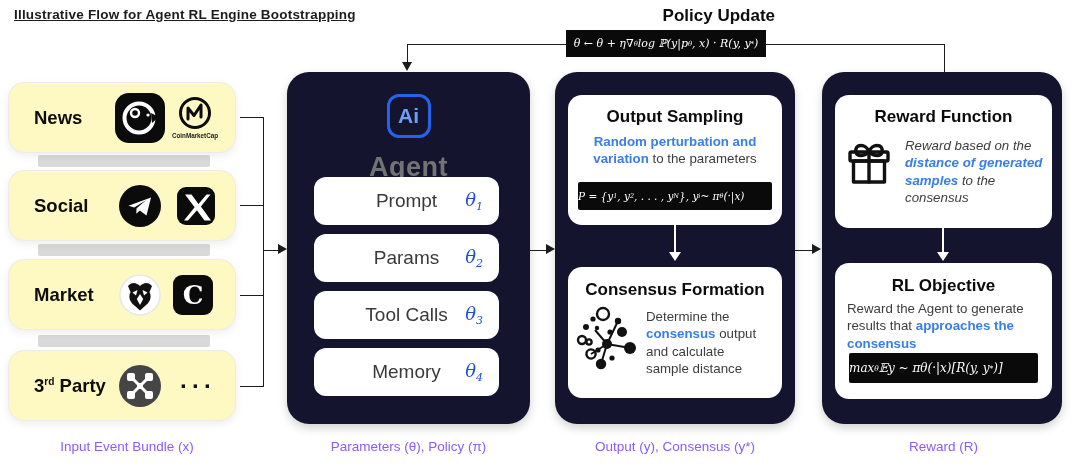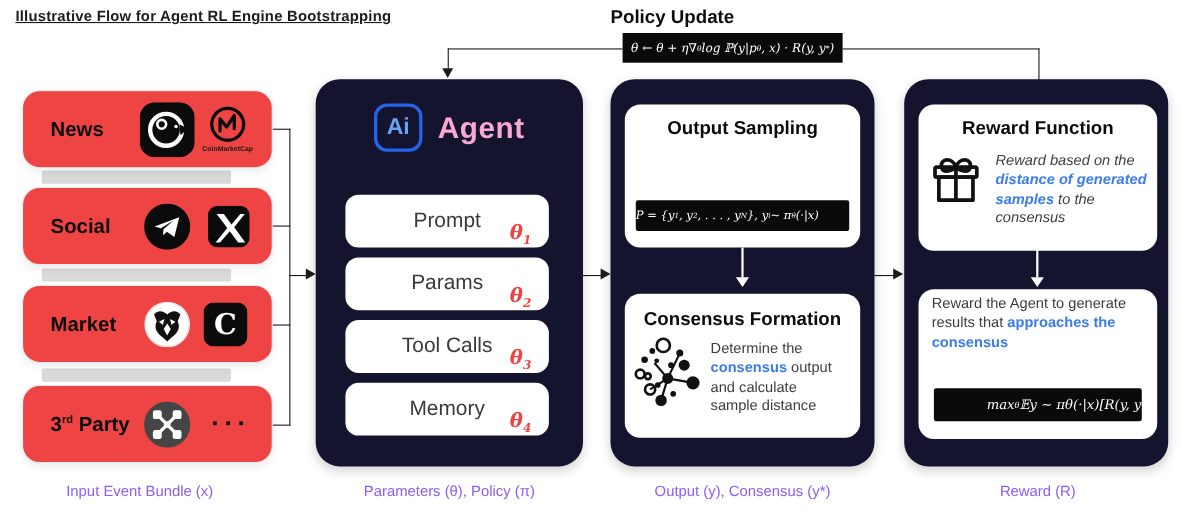--- a/index.html
+++ b/index.html
@@ -14,30 +14,30 @@
   .vline { position:absolute; width:0; border-left:1.5px solid #1c1c1c; }
   .ah-right { position:absolute; width:0; height:0; border-top:5.5px solid transparent;
               border-bottom:5.5px solid transparent; border-left:9px solid #1c1c1c; }
   .ah-down  { position:absolute; width:0; height:0; border-left:5.5px solid transparent;
               border-right:5.5px solid transparent; border-top:9px solid #1c1c1c; }
   .wline { position:absolute; width:0; border-left:2px solid #ffffff; }
   .ah-down-w { position:absolute; width:0; height:0; border-left:6px solid transparent;
                border-right:6px solid transparent; border-top:9px solid #ffffff; }
 
   
-  .policy-label { position:absolute; left:555px; top:6px; width:220px; text-align:left;
+  .policy-label { position:absolute; left:555px; top:6px; width:220px; text-align:right;
                   font-size:17px; font-weight:800; color:#0d0d0d; }
   .policy-formula { position:absolute; left:566px; top:30px; width:200px; height:27px; background:#0a0a0a;
                     color:#fff; display:flex; align-items:center; justify-content:center; white-space:nowrap;
                     font-family:"DejaVu Serif", serif; font-style:italic; font-size:11px; }
 
   .math sub, .math sup { font-size:.62em; }
 
   
-  .source-box { position:absolute; left:20px; width:228px; height:71px; background:#ef4444;
+  .source-box { position:absolute; left:8px; width:228px; height:71px; background:#fef9c3;
                 border:1px solid #ececec; border-radius:16px; box-shadow:0 3px 8px rgba(0,0,0,.07); }
   .gray-tab { position:absolute; left:38px; width:172px; height:12px; background:#d9d9d9; border-radius:2px; z-index:0; }
   .source-box { z-index:1; }
   .source-label { position:absolute; left:25px; top:50%; transform:translateY(-50%);
                   font-size:18.5px; font-weight:800; color:#0d0d0d; }
   .source-label sup { font-size:.55em; }
   .icon-abs { position:absolute; }
   .cmc-group { position:absolute; left:150px; top:12px; width:72px; display:flex; flex-direction:column;
                align-items:center; gap:1px; }
   .cmc-caption { font-size:6.3px; font-weight:700; color:#1a1a1a; white-space:nowrap; }
@@ -46,31 +46,31 @@
 
   
   .dark-box { position:absolute; top:72px; height:352px; background:#14142e; border-radius:22px;
               box-shadow:0 4px 10px rgba(0,0,0,.18); }
   #agent-box { left:287px; width:243px; }
   #sampling-box { left:555px; width:240px; }
   #reward-box { left:822px; width:240px; }
 
   
   .agent-header { position:absolute; top:22px; left:0; right:0; display:flex; align-items:center;
-                  justify-content:center; gap:14px; }
+                  justify-content:center; gap:14px;flex-direction:column; }
   .ai-badge { width:44px; height:44px; border:3px solid #2563eb; border-radius:12px; display:flex;
               align-items:center; justify-content:center; color:#6aa1f7; font-size:21px; font-weight:800; }
-  .agent-title { color:#f9a8d4; font-size:27px; font-weight:800; letter-spacing:.5px; }
+  .agent-title { color:#737373; font-size:27px; font-weight:800; letter-spacing:.5px; }
   .agent-rows { position:absolute; left:27px; right:31px; top:105px; }
   .agent-row { position:relative; height:48px; background:#fff; border-radius:12px; margin-bottom:9px;
                display:flex; align-items:center; justify-content:center; }
   .agent-row .row-label { font-size:19px; color:#3a3a3a; }
   .agent-row .row-param { position:absolute; right:16px; top:50%; transform:translateY(-50%);
-                          font-family:"DejaVu Serif", serif; font-style:italic; font-weight:700;
-                          font-size:18px; color:#ef4444;margin-top:12px; }
+                          font-family:"DejaVu Serif", serif; font-style:italic; font-weight:400;
+                          font-size:18px; color:#1d4ed8; }
   .agent-row .row-param sub { font-size:11px; }
 
   
   .card { position:absolute; background:#fff; border-radius:14px; }
   .card-title { text-align:center; font-size:17px; font-weight:800; color:#0b0b0b; }
   .hl { color:#3b7de8; font-weight:800; }
   .desc { font-size:13.3px; color:#3d3d3d; line-height:1.3; }
   .mini-formula { position:absolute; background:#0a0a0a; color:#fff; display:flex; align-items:center;
                   justify-content:flex-start; white-space:nowrap; font-family:"DejaVu Serif", serif;
                   font-style:italic; }
@@ -86,21 +86,21 @@
   .consensus-body .desc { width:120px; margin-left:4px; margin-top:4px; text-align:left; }
 
   #card-rewardfn { left:13px; top:23px; width:217px; height:133px; }
   #card-rewardfn .card-title { margin-top:12px; }
   .rewardfn-body { display:flex; margin-top:8px; padding:0 6px;font-style:italic; }
   .rewardfn-body .desc { width:140px; margin-left:8px; margin-top:2px; text-align:left; }
 
   #card-rl { left:13px; top:191px; width:217px; height:136px; }
   #card-rl .card-title { margin-top:13px; }
   #card-rl .desc { margin:4px 12px 16px; text-align:left; }
-  #card-rl .mini-formula { left:14px; right:14px; top:90px; height:30px; font-size:12px; border-radius:2px;padding-left:48px; }
+  #card-rl .mini-formula { left:14px; right:14px; top:90px; height:30px; font-size:12px; border-radius:2px; }
 
   
   .caption { position:absolute; top:439px; text-align:center; font-size:13.5px; color:#8b5cf6; }
 </style>
 </head>
 <body>
 
 <div id="stage">
 
   <div class="doc-title">Illustrative Flow for Agent RL Engine Bootstrapping</div>
@@ -225,20 +225,21 @@
       <div class="agent-row">
         <span class="row-label">Memory</span>
         <span class="row-param"><span>θ</span><sub>4</sub></span>
       </div>
     </div>
   </div>
 
   <div id="sampling-box" class="dark-box">
     <div id="card-output" class="card">
       <div class="card-title">Output Sampling</div>
+      <div class="desc"><span class="hl">Random perturbation and variation</span><span> to the parameters</span></div>
       <div class="mini-formula math">
           <span>P = {y</span>
           <sub>1</sub>
           <span>, y</span>
           <sub>2</sub>
           <span>, . . . , y</span>
           <sub>N</sub>
           <span>},   y</span>
           <sub>i</sub>
           <span> ~ π</span>
@@ -296,20 +297,21 @@
             <rect x="12.5" y="26" width="31" height="21"></rect>
             <line x1="28" y1="17" x2="28" y2="47"></line>
           </g>
         </svg>
         <div class="desc"><span>Reward based on the </span><span class="hl">distance of generated samples</span><span> to the consensus</span></div>
       </div>
     </div>
     <div class="wline" style="left:120px; top:155px; height:25px;"></div>
     <div class="ah-down-w" style="left:115px; top:180px;"></div>
     <div id="card-rl" class="card">
+      <div class="card-title">RL Objective</div>
       <div class="desc"><span>Reward the Agent to generate results that </span><span class="hl">approaches the consensus</span></div>
       <div class="mini-formula math">
           <span>max</span>
           <sub>θ</sub>
           <span> 𝔼y ~ πθ(·|x)[R(y, y</span>
           <sup>*</sup>
           <span>)]</span>
         </div>
     </div>
   </div>

